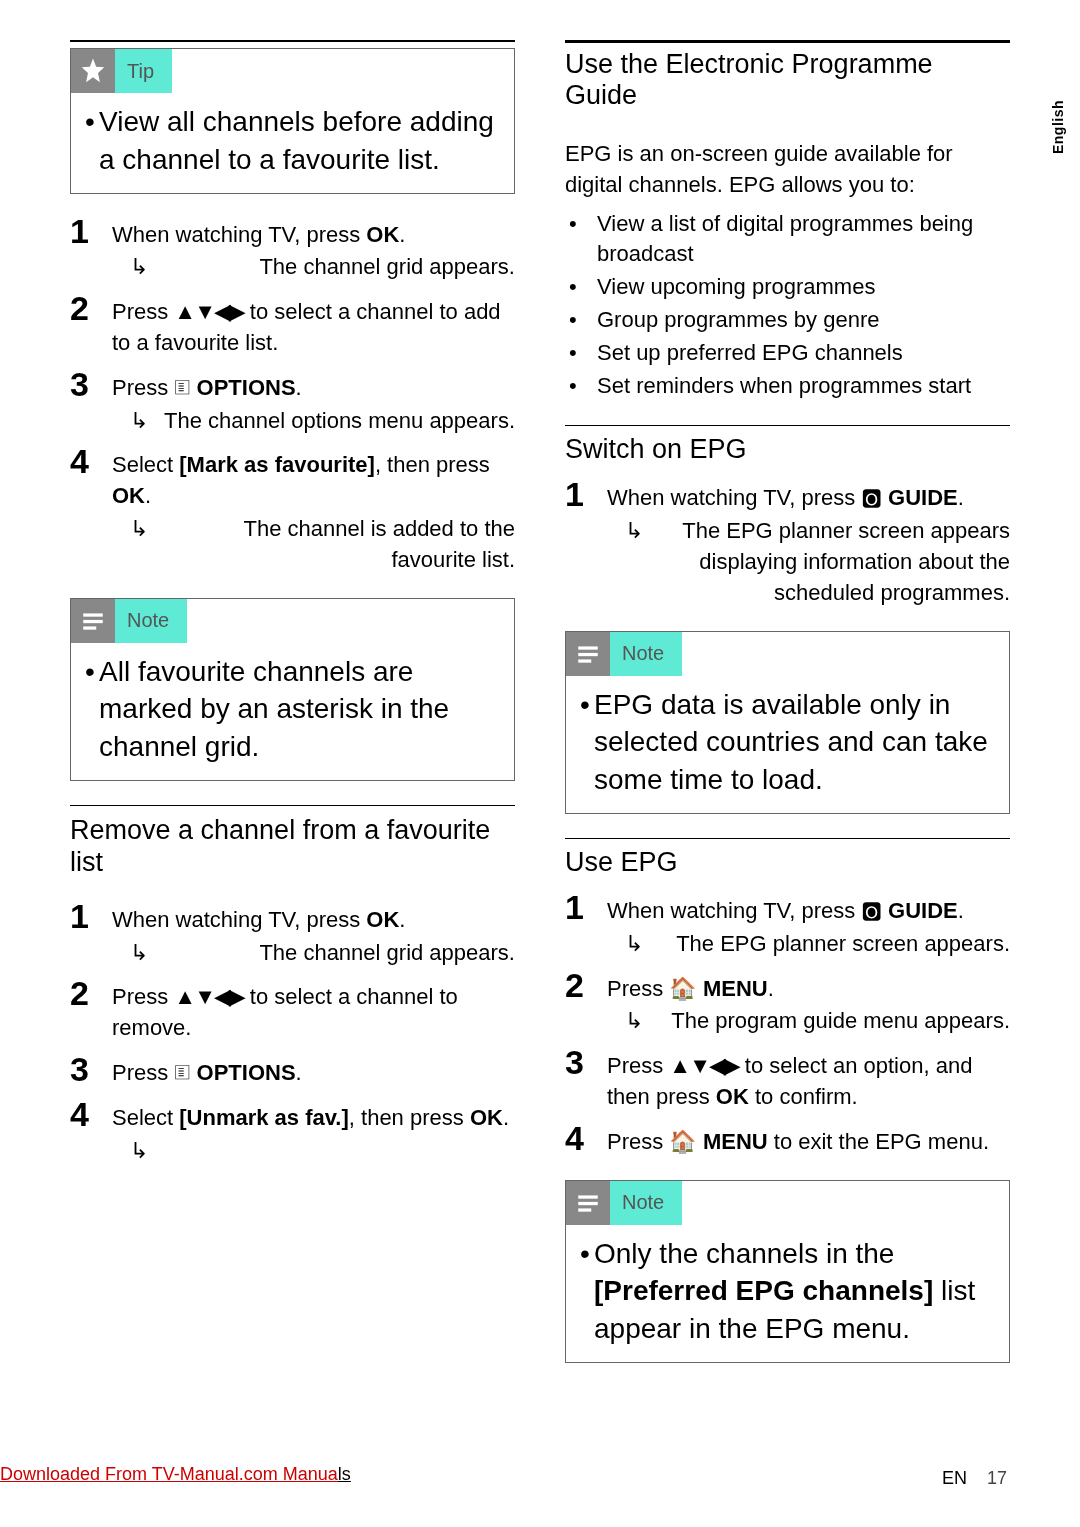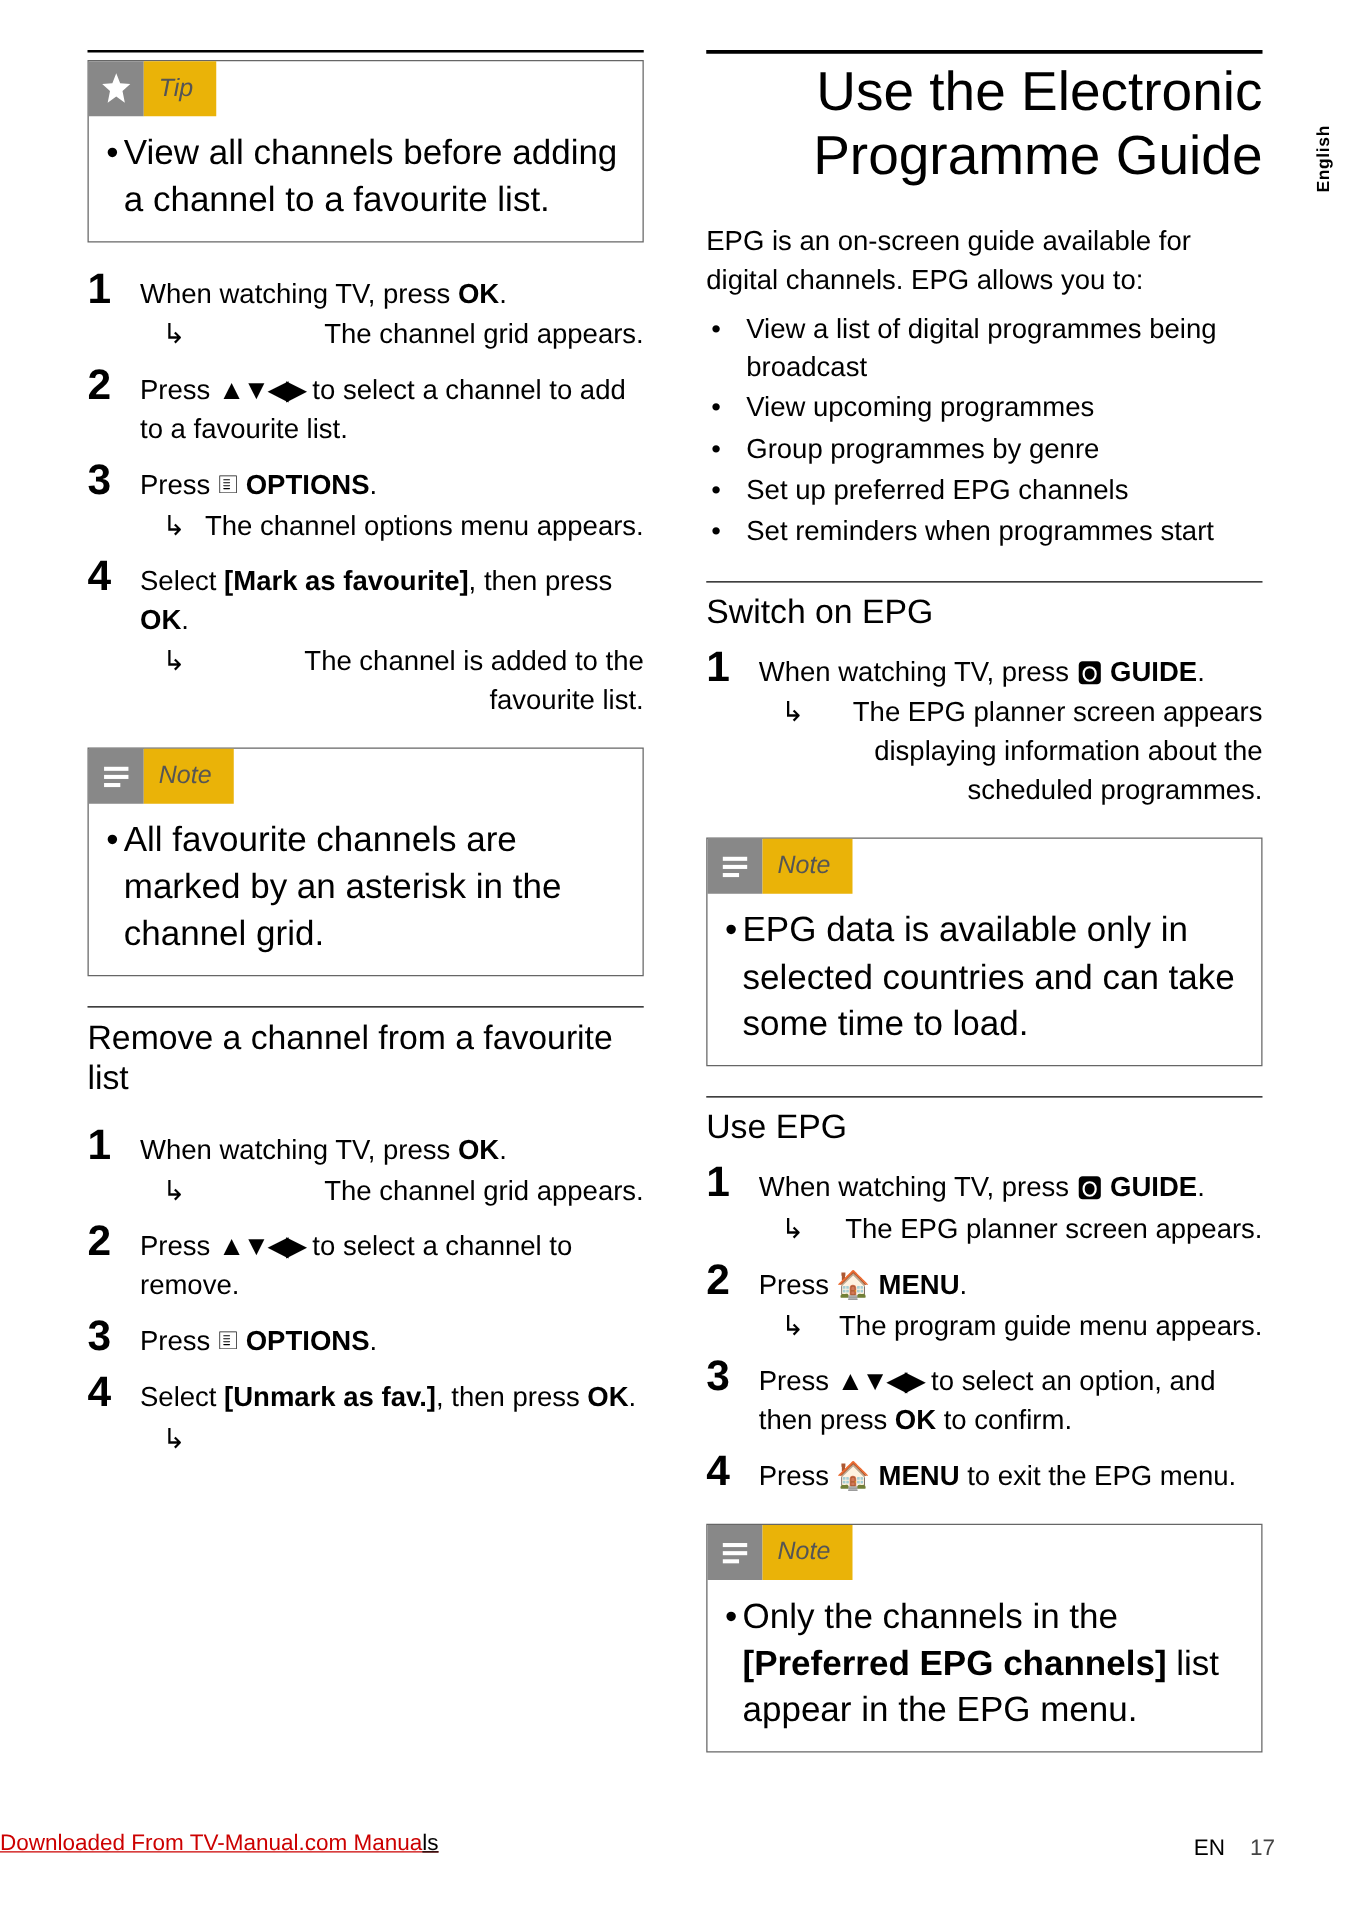--- a/index.html
+++ b/index.html
@@ -3,43 +3,43 @@
 <meta charset="utf-8">
 <style>
   * { box-sizing: border-box; margin: 0; padding: 0; }
   html, body { width: 1080px; height: 1527px; font-family: 'Gill Sans', 'Gill Sans MT', 'Trebuchet MS', Arial, sans-serif; font-weight: 300; background: #fff; color: #000; }
   .page { position: relative; width: 1080px; height: 1527px; padding: 40px 70px 40px 70px; }
   .columns { display: flex; gap: 50px; }
   .col { flex: 1; min-width: 0; }
   .side-tab { position: absolute; right: 30px; top: 100px; transform: rotate(-90deg); transform-origin: right top; font-size: 14px; font-weight: bold; letter-spacing: 0.5px; }
   hr.section-rule { border: none; border-top: 2px solid #000; margin: 0 0 6px 0; }
   h2.section-h { font-size: 27px; font-weight: 400; margin: 0 0 20px 0; line-height: 1.2; }
-  h1.big-h { font-size: 44px; font-weight: 400; line-height: 1.15; margin: 0 0 28px 0; text-align: right; }
+  h1.big-h { font-size: 27px; font-weight: 400; line-height: 1.15; margin: 0 0 28px 0; }
   h3.sub-h { font-size: 27px; font-weight: 400; margin: 0 0 12px 0; }
   p.body { font-size: 22px; font-weight: 300; line-height: 1.4; margin-bottom: 8px; }
   ul.bullets { list-style: none; padding-left: 32px; margin: 6px 0 24px 0; }
   ul.bullets li { font-size: 22px; font-weight: 300; line-height: 1.4; position: relative; margin-bottom: 2px; }
   ul.bullets li::before { content: "•"; position: absolute; left: -28px; }
   ol.steps { list-style: none; padding: 0; margin: 0 0 22px 0; }
   ol.steps > li { display: flex; align-items: flex-start; gap: 18px; margin-bottom: 8px; }
   ol.steps > li .num { font-size: 34px; font-weight: bold; line-height: 1; min-width: 24px; }
   ol.steps > li .step-body { flex: 1; font-size: 22px; font-weight: 300; line-height: 1.4; padding-top: 6px; }
   ol.steps > li .step-body .result { display: flex; gap: 10px; margin-top: 2px; padding-left: 18px; }
   ol.steps > li .step-body .result .arrow { flex: 0 0 auto; }
   ol.steps > li .step-body .result .text { flex: 1; text-align: right; }
   .bold { font-weight: 700; }
   .callout-box { border: 1px solid #666; margin: 0 0 20px 0; }
   .callout-icon { width: 44px; height: 44px; background: #888; display: flex; align-items: center; justify-content: center; }
-  .callout-title { font-size: 20px; padding: 0 18px 0 12px; color: #555; background: #eab308; height: 44px; display: flex; align-items: center; font-style: italic; }
+  .callout-title { font-size: 20px; padding: 0 18px 0 12px; color: #555; background: #5eead4; height: 44px; display: flex; align-items: center; }
   .callout-row { display: flex; align-items: stretch; }
   .callout-body { padding: 10px 14px 14px 14px; }
   .callout-body ul { list-style: none; padding-left: 14px; }
   .callout-body ul li { position: relative; font-size: 28px; font-weight: 300; line-height: 1.35; }
   .callout-body ul li::before { content: "•"; position: absolute; left: -14px; }
-  .footer { position: absolute; bottom: 38px; right: 60px; font-size: 18px; }
+  .footer { position: absolute; bottom: 38px; right: 73px; font-size: 18px; }
   .footer .en { font-weight: 400; margin-right: 20px; }
   .footer .pn { font-weight: 300; color: #444; }
   .dl-link { position: absolute; bottom: 42px; left: 0; font-size: 18px; color: #c00; text-decoration: underline; }
   .dl-link .tail { color: #000; text-decoration: underline; }
   svg.icon-svg { display: block; }
   .glyph { font-family: Arial, sans-serif; }
   .nav-glyph { font-family: Arial, sans-serif; letter-spacing: -2px; }
   hr.light-rule { border: none; border-top: 1.5px solid #000; margin: 24px 0 8px 0; }
 </style>
 </head>

